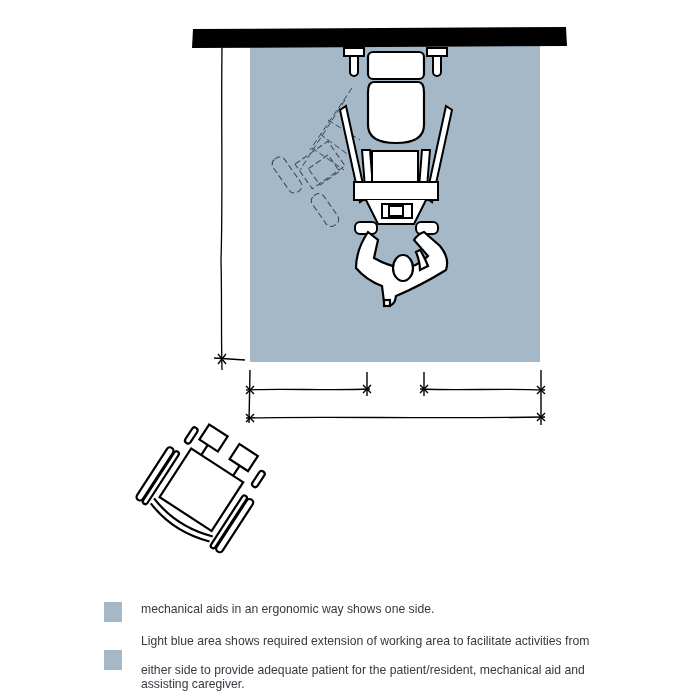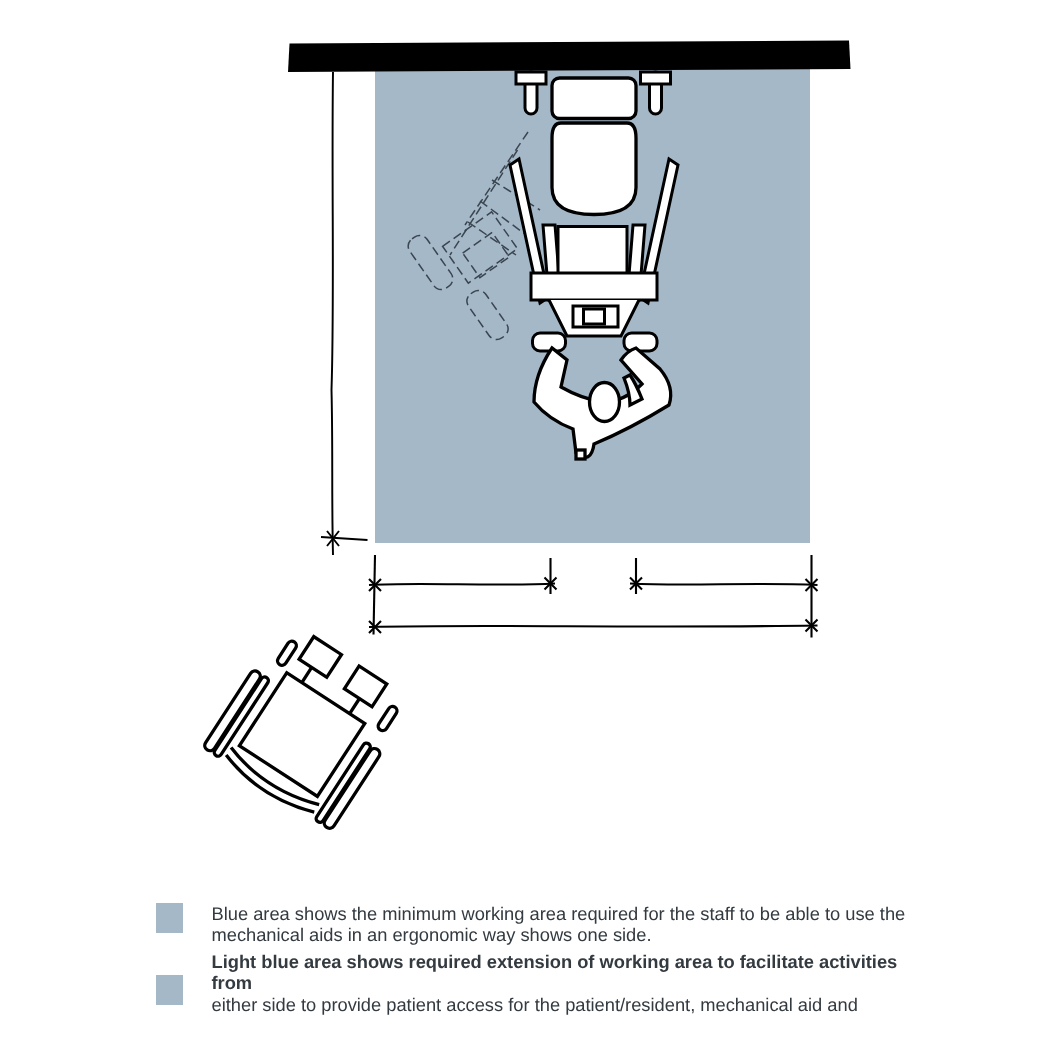--- a/index.html
+++ b/index.html
@@ -114,24 +114,24 @@
     <rect x="158" y="470" width="5" height="62" rx="2.5"></rect>
     <rect x="245" y="470" width="7" height="62" rx="3.5"></rect>
     <rect x="239" y="470" width="5" height="62" rx="2.5"></rect>
   </g>
 </svg>
 
 <div class="legend" style="top:0;">
   <div class="legend-row" style="top:602px;">
     <div class="swatch" style="background:#a4b8c8;"></div>
     <div class="legend-text">
-      <div>Blue area shows the minimum working area required for the staff to be able to use the</div>
       <div>mechanical aids in an ergonomic way shows one side.</div>
     </div>
   </div>
   <div class="legend-row" style="top:634px;">
     <div class="swatch" style="background:#a4b8c8; top:16px;"></div>
     <div class="legend-text">
-      <div style="margin-bottom:1px;font-weight:bold;">Light blue area shows required extension of working area to facilitate activities from</div>
-      <div>either side to provide patient access for the patient/resident, mechanical aid and</div>
+      <div style="margin-bottom:15px;">Light blue area shows required extension of working area to facilitate activities from</div>
+      <div>either side to provide adequate patient for the patient/resident, mechanical aid and</div>
+      <div>assisting caregiver.</div>
     </div>
   </div>
 </div>
 
 </body></html>

